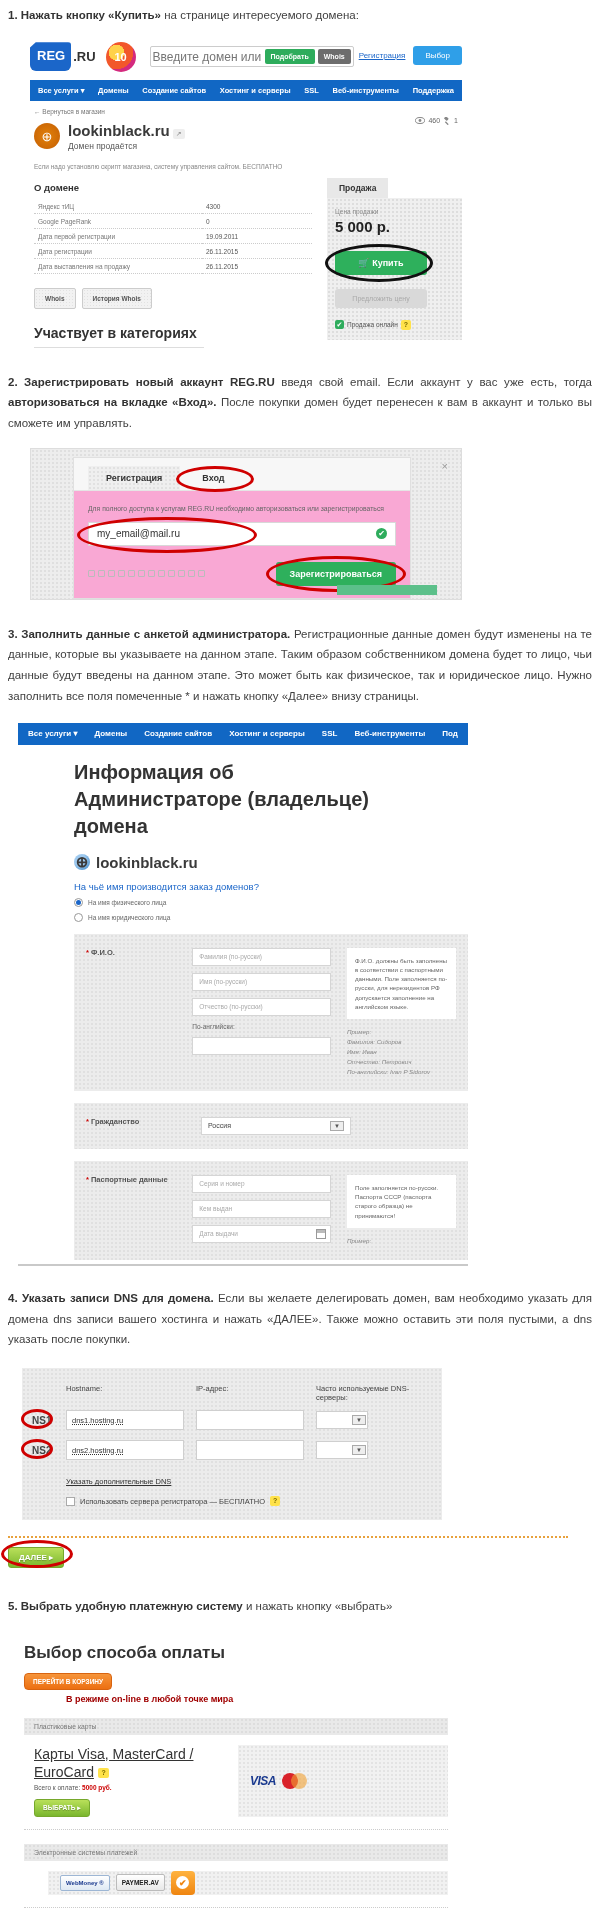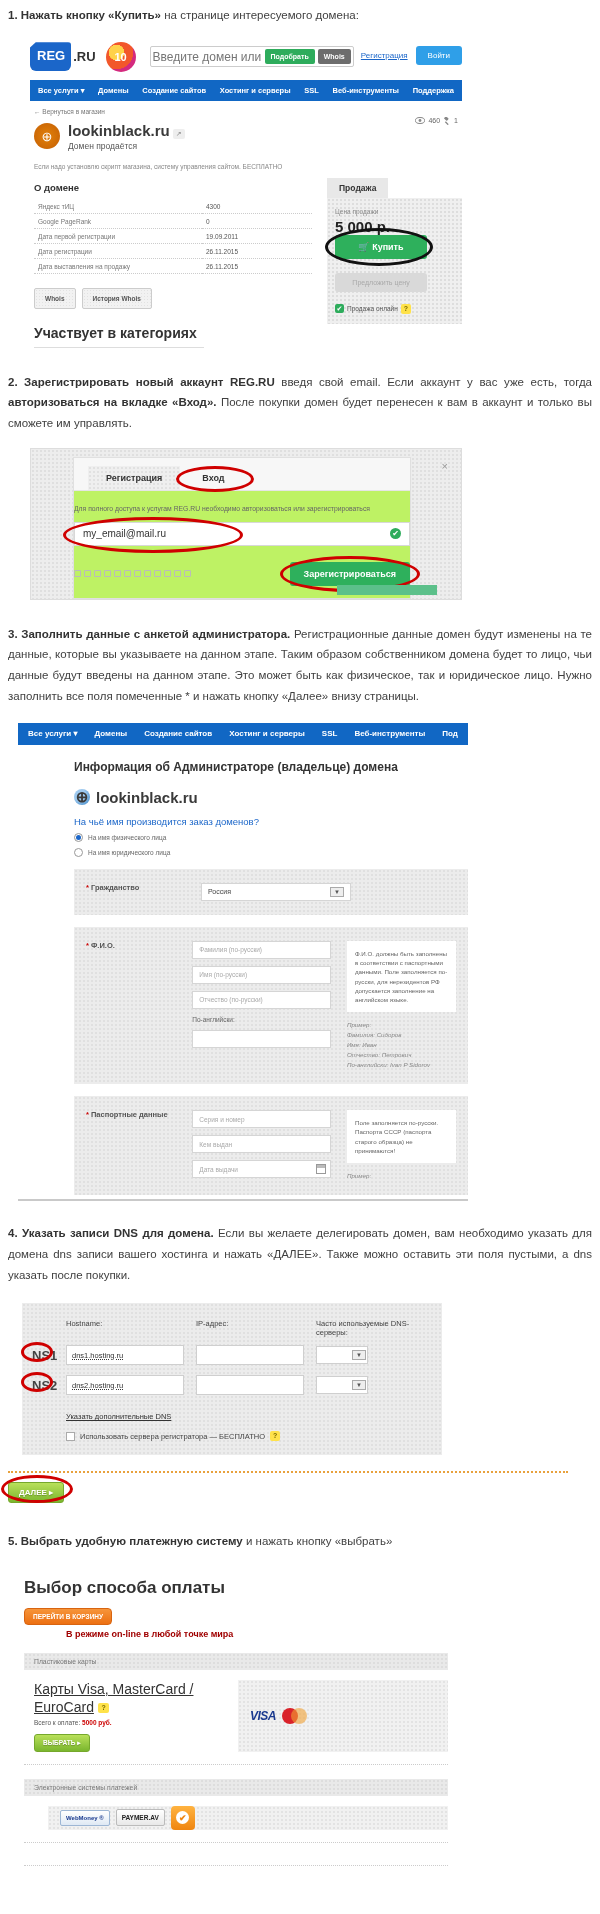--- a/index.html
+++ b/index.html
@@ -51,51 +51,51 @@
   .about-table td { font-size:6.5px; color:#777; border-bottom:1px dotted #ccc; padding:4px 0 3px 4px; }
   .about-table td.v { color:#555; width:110px; }
   .whois-btns { margin:14px 0 0; display:flex; gap:6px; }
   .whois-btns button { font-size:6.5px; font-weight:bold; color:#555; border:1px solid #ccc; border-radius:2px; padding:6px 10px; background-color:#f2f2f2; background-image:radial-gradient(#e2e2e2 1px, transparent 1px); background-size:3px 3px; }
   .cat-h { font-size:14px; font-weight:bold; color:#333; margin:16px 0 2px; padding-bottom:6px; border-bottom:1px solid #ddd; width:170px; }
   .sale-wrap { margin-left:auto; width:135px; position:relative; }
   .sale-tab { display:inline-block; background:#e8e8e8; font-size:8.5px; font-weight:bold; color:#333; padding:5px 12px; }
   .sale-body { padding:10px 8px; }
   .price-label { font-size:6.5px; color:#888; }
   .price { font-size:15px; font-weight:bold; color:#222; margin-top:3px; }
-  .buy-wrap { position:relative; margin-top:0; width:112px; }
+  .buy-wrap { position:relative; margin-top:16px; width:112px; }
   .btn-buy { width:92px; background:#2eb05c; color:#fff; border:0; border-radius:3px; font-size:9px; font-weight:bold; padding:7px 0; }
   .btn-offer { width:92px; background:#d9d9d9; color:#aaa; border:0; border-radius:3px; font-size:7px; padding:6px 0; margin-top:14px; }
   .online-row { margin-top:12px; font-size:6.5px; color:#555; display:flex; align-items:center; gap:3px; }
   .gcheck { display:inline-flex; width:9px; height:9px; border-radius:2px; background:#2eac5c; color:#fff; font-size:7px; align-items:center; justify-content:center; }
 
   
   .shot2 { width:432px; margin:14px 0 0 30px; border:1px solid #ddd; background-color:#ededed; background-image:radial-gradient(#dfdfdf 1px, transparent 1px); background-size:4px 4px; position:relative; height:152px; }
   .modal { position:absolute; left:42px; top:8px; width:338px; background:#f7f7f7; border:1px solid #e0e0e0; }
   .modal-x { position:absolute; right:-38px; top:2px; color:#999; font-size:11px; }
   .tabs { display:flex; padding-top:8px; padding-left:14px; gap:4px; }
   .tab { font-size:9px; font-weight:bold; color:#333; padding:7px 18px; position:relative; }
   .tab.active { background-color:#efefef; background-image:radial-gradient(#e1e1e1 1px, transparent 1px); background-size:4px 4px; }
-  .modal-body { background:#bef264; border-top:1px solid #e5e5e5; padding:14px 0 12px; }
+  .modal-body { background:#f9a8d4; border-top:1px solid #e5e5e5; padding:14px 14px 12px; }
   .modal-note { font-size:6.8px; color:#666; }
   .email-wrap { position:relative; margin-top:10px; border:1px solid #d8d8d8; background:#fff; height:24px; display:flex; align-items:center; padding:0 8px; }
   .email-wrap input { border:0; outline:none; font-size:10px; color:#333; flex:1; font-family:inherit; }
   .check-circle { width:11px; height:11px; border-radius:50%; background:#2eac5c; color:#fff; font-size:8px; display:flex; align-items:center; justify-content:center; }
   .modal-foot { display:flex; align-items:center; margin-top:16px; }
   .socials { display:flex; gap:3px; }
   .socials i { width:7px; height:7px; border:1px solid #bbb; display:inline-block; border-radius:1px; }
   .reg-btn-wrap { position:relative; margin-left:auto; }
   .btn-register { background:#2eb05c; color:#fff; border:0; border-radius:3px; font-size:9px; font-weight:bold; padding:7px 14px; }
   .strip { position:absolute; right:24px; bottom:4px; width:100px; height:10px; background:#5cc08a; }
 
   
   .shot3 { width:450px; margin:16px 0 0 18px; position:relative; border-bottom:2px solid #c9c9c9; padding-bottom:4px; }
   .nav2 { background:#1167c4; display:flex; align-items:center; height:22px; padding:0 10px; justify-content:space-between; }
   .nav2 span { color:#fff; font-size:8px; font-weight:bold; white-space:nowrap; }
   .s3-content { padding:14px 0 0 56px; }
-  .h1 { font-size:12px; font-weight:bold; color:#333; line-height:1.35; }
+  .h1 { font-size:20px; font-weight:bold; color:#333; line-height:1.35; }
   .dom2 { display:flex; align-items:center; gap:6px; margin-top:14px; }
   .globe2 { width:16px; height:16px; border-radius:50%; background:radial-gradient(circle at 35% 35%, #9ec9ef 0 40%, #2b7bc0 100%); color:#fff; font-size:9px; display:flex; align-items:center; justify-content:center; }
   .dom2 span { font-size:15px; font-weight:bold; color:#3a3a3a; }
   .q-blue { color:#1b66c9; font-size:9.5px; margin-top:10px; }
   .radio-row { display:flex; align-items:center; gap:5px; margin-top:6px; font-size:6.5px; color:#666; }
   .radio { width:9px; height:9px; border-radius:50%; border:1px solid #999; background:#fff; display:inline-flex; align-items:center; justify-content:center; }
   .radio.on::after { content:""; width:5px; height:5px; border-radius:50%; background:#1b66c9; }
   .panel { background-color:#ececec; background-image:radial-gradient(#e0e0e0 1px, transparent 1px); background-size:4px 4px; margin-top:12px; padding:14px 12px; display:flex; }
   .p-label { width:115px; font-size:7.5px; color:#555; font-weight:bold; }
   .req { color:#cc0000; margin-right:2px; }
@@ -108,21 +108,21 @@
   .hint-box { background:#fff; padding:8px; font-size:6.2px; color:#666; line-height:1.5; }
   .hint-ex { font-size:6.2px; color:#888; font-style:italic; margin-top:8px; line-height:1.6; }
   .cal { position:absolute; right:4px; top:3px; width:10px; height:10px; border:1px solid #999; background:linear-gradient(#bbb 3px, #fff 3px); }
 
   
   .shot4 { margin:18px 0 0 8px; width:572px; position:relative; }
   .dns-panel { margin-left:14px; width:420px; background-color:#ececec; background-image:radial-gradient(#e0e0e0 1px, transparent 1px); background-size:4px 4px; padding:16px 12px 14px 44px; position:relative; }
   .dns-head { display:flex; font-size:7.5px; color:#444; margin-bottom:8px; }
   .dns-head .c1{ width:130px; } .dns-head .c2{ width:120px; } .dns-head .c3{ flex:1; }
   .dns-row { display:flex; align-items:center; margin-bottom:10px; position:relative; }
-  .ns-badge { position:absolute; left:-38px; font-size:13px; font-weight:bold; color:#444; padding:2px 4px; }
+  .ns-badge { position:absolute; left:-38px; font-size:10px; font-weight:bold; color:#444; padding:2px 4px; }
   .dns-input { width:118px; height:20px; background:#fff; border:1px solid #cfcfcf; font-size:7.5px; color:#333; display:flex; align-items:center; padding:0 5px; margin-right:12px; }
   .dns-input u { text-decoration:underline dotted; }
   .dns-ip { width:108px; height:20px; background:#fff; border:1px solid #cfcfcf; margin-right:12px; }
   .dns-sel { width:52px; height:18px; background:#fff; border:1px solid #cfcfcf; display:flex; align-items:center; justify-content:flex-end; }
   .dns-sel .arrow { border:1px solid #aaa; background:#eee; font-size:6px; color:#555; padding:1px 3px; margin-right:1px; }
   .dns-link { font-size:7.5px; color:#333; text-decoration:underline; display:inline-block; margin:4px 0 10px; }
   .dns-check { display:flex; align-items:center; gap:5px; font-size:7.5px; color:#444; }
   .cbox { width:9px; height:9px; border:1px solid #aaa; background:#fff; }
   .next-wrap { border-top:2px dotted #e8a13c; margin-top:16px; padding-top:8px; position:relative; width:560px; }
   .btn-green-grad { background:linear-gradient(#b9e05a,#7ab62e); color:#fff; border:1px solid #76a82c; border-radius:3px; font-size:8px; font-weight:bold; padding:5px 10px; text-shadow:0 1px 1px rgba(0,0,0,.25); }
@@ -161,21 +161,21 @@
       <span class="reg-ru">.RU</span>
     </div>
     <div class="anniv">10</div>
     <div class="search-wrap">
       <input placeholder="Введите домен или слово" style="">
       <button class="btn-pick">Подобрать</button>
       <button class="btn-whois-top">Whois</button>
     </div>
     <div class="auth">
       <a>Регистрация</a>
-      <button class="btn-login">Войти</button>
+      <button class="btn-login">Выбор</button>
     </div>
   </div>
   <div class="s1-nav">
     <span>Все услуги ▾</span>
     <span>Домены</span>
     <span>Создание сайтов</span>
     <span>Хостинг и серверы</span>
     <span>SSL</span>
     <span>Веб-инструменты</span>
     <span>Поддержка</span>
@@ -321,30 +321,20 @@
     <div class="radio-row">
       <span class="radio on"></span>
       <span>На имя физического лица</span>
     </div>
     <div class="radio-row">
       <span class="radio"></span>
       <span>На имя юридического лица</span>
     </div>
 
     <div class="panel">
-      <div class="p-label"><span class="req">*</span><span>Гражданство</span></div>
-      <div class="p-fields">
-        <div class="sel">
-          <span>Россия</span>
-          <span class="arrow">▼</span>
-        </div>
-      </div>
-    </div>
-
-    <div class="panel">
       <div class="p-label"><span class="req">*</span><span>Ф.И.О.</span></div>
       <div class="p-fields">
         <div class="tinput">
             <span>Фамилия (по-русски)</span>
           </div>
         <div class="tinput">
             <span>Имя (по-русски)</span>
           </div>
         <div class="tinput">
             <span>Отчество (по-русски)</span>
@@ -358,20 +348,30 @@
           <div>Пример:</div>
           <div>Фамилия: Сидоров</div>
           <div>Имя: Иван</div>
           <div>Отчество: Петрович</div>
           <div>По-английски: Ivan P Sidorov</div>
         </div>
       </div>
     </div>
 
     <div class="panel">
+      <div class="p-label"><span class="req">*</span><span>Гражданство</span></div>
+      <div class="p-fields">
+        <div class="sel">
+          <span>Россия</span>
+          <span class="arrow">▼</span>
+        </div>
+      </div>
+    </div>
+
+    <div class="panel">
       <div class="p-label"><span class="req">*</span><span>Паспортные данные</span></div>
       <div class="p-fields">
         <div class="tinput">
             <span>Серия и номер</span>
           </div>
         <div class="tinput">
             <span>Кем выдан</span>
           </div>
         <div class="tinput">
             <span>Дата выдачи</span>

